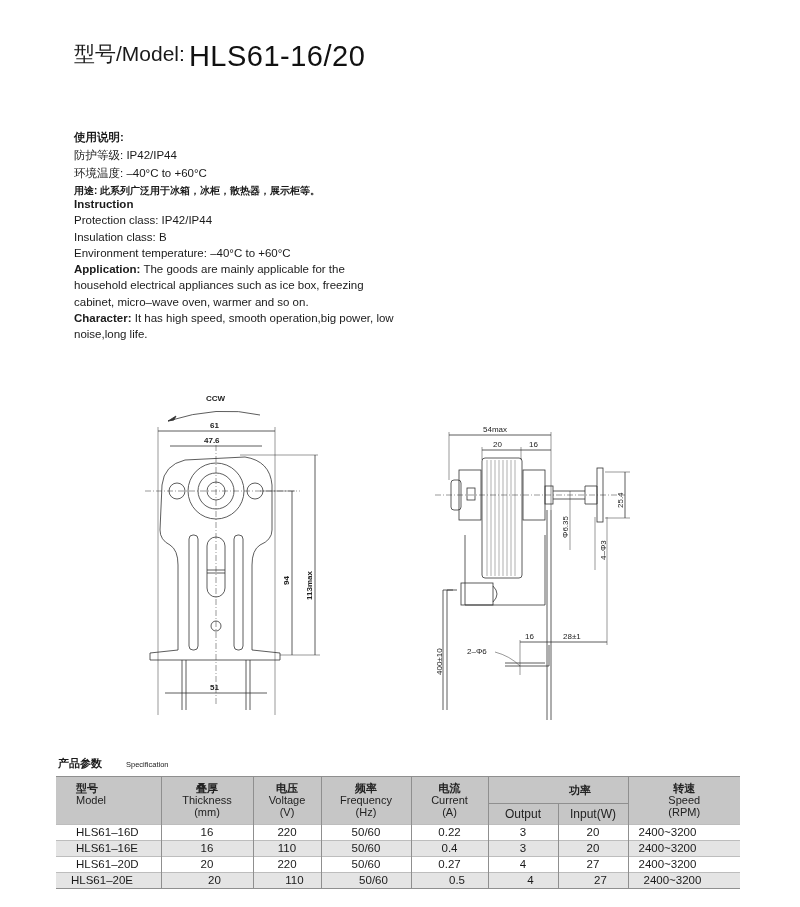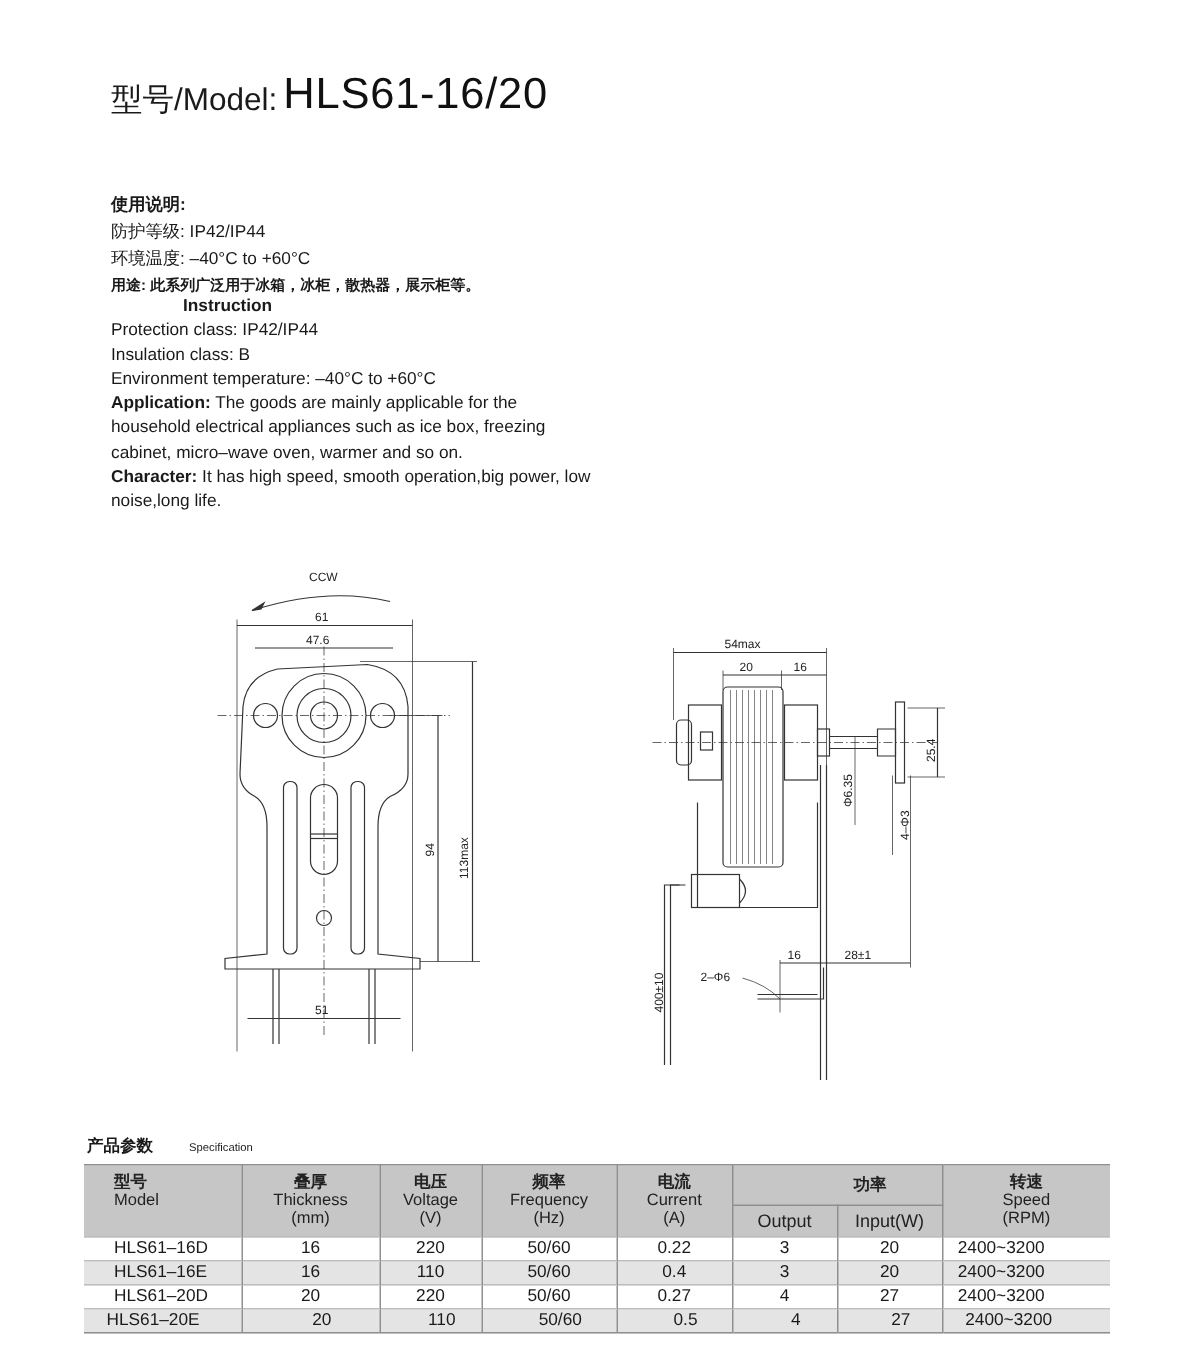--- a/index.html
+++ b/index.html
@@ -1,28 +1,28 @@
 <!DOCTYPE html>
 <html><head>
 <meta charset="utf-8">
 <style>
   html, body { margin: 0; padding: 0; background: #ffffff; }
   body { width: 800px; height: 907px; position: relative; overflow: hidden;
          font-family: "Liberation Sans", "DejaVu Sans", sans-serif; color: #1a1a1a; }
 
-  .title { position: absolute; left: 74px; top: 40px; height: 40px; display: flex; align-items: flex-end; }
+  .title { position: absolute; left: 74px; top: 40px; height: 40px; display: flex; align-items: flex-start; }
   .title .prefix { font-size: 21px; font-weight: normal; color: #1a1a1a; }
   .title .model { font-size: 29px; font-weight: normal; letter-spacing: 0.5px; margin-left: 4px; color: #111; }
 
   .cn-block { position: absolute; left: 74px; top: 88px; font-size: 11.5px; line-height: 18px; margin-top: 40px; }
   .cn-block .head { font-weight: bold; }
   .cn-block .small { font-size: 10px; font-weight: bold; }
 
   .en-block { position: absolute; left: 74px; top: 196px; font-size: 11.5px; line-height: 16.3px; width: 320px; }
-  .en-block .head { font-weight: bold; margin-left: 48px; }
+  .en-block .head { font-weight: bold; }
   .en-block b { font-weight: bold; }
 
   .drawing { position: absolute; }
   .drawing svg { display: block; }
   .dim-text { font-family: "Liberation Sans", sans-serif; font-size: 8px; fill: #222; }
 
   .spec-label { position: absolute; left: 58px; top: 756px; display: flex; align-items: baseline; gap: 24px; }
   .spec-label .cn { font-size: 11px; font-weight: bold; }
   .spec-label .en { font-size: 7.5px; }
 
@@ -57,21 +57,21 @@
 
 <div class="en-block">
   <div class="head">Instruction</div>
   <div>Protection class: IP42/IP44</div>
   <div>Insulation class: B</div>
   <div>Environment temperature: –40°C to +60°C</div>
   <div><b>Application:</b><span> The goods are mainly applicable for the household electrical appliances such as ice box, freezing cabinet, micro–wave oven, warmer and so on.</span></div>
   <div><b>Character:</b><span> It has high speed, smooth operation,big power, low noise,long life.</span></div>
 </div>
 
-<div class="drawing" style="left:130px; top:371px;">
+<div class="drawing" style="left:130px; top:385px;font-weight:bold;">
   <svg width="210" height="340" viewBox="0 0 210 340" fill="none" stroke="#333" stroke-width="0.8">
 
     <text class="dim-text" x="76" y="16" font-size="9" font-family="Liberation Serif, serif" stroke="none">CCW</text>
     <path d="M38 36 Q88 20 130 30"></path>
     <path d="M38 36 l8 -5 l-2 4 z" fill="#333"></path>
 
     <line x1="28" y1="46" x2="145" y2="46"></line>
     <line x1="28" y1="42" x2="28" y2="330" stroke-width="0.5"></line>
     <line x1="145" y1="42" x2="145" y2="330" stroke-width="0.5"></line>
     <text class="dim-text" x="80" y="43" stroke="none">61</text>

